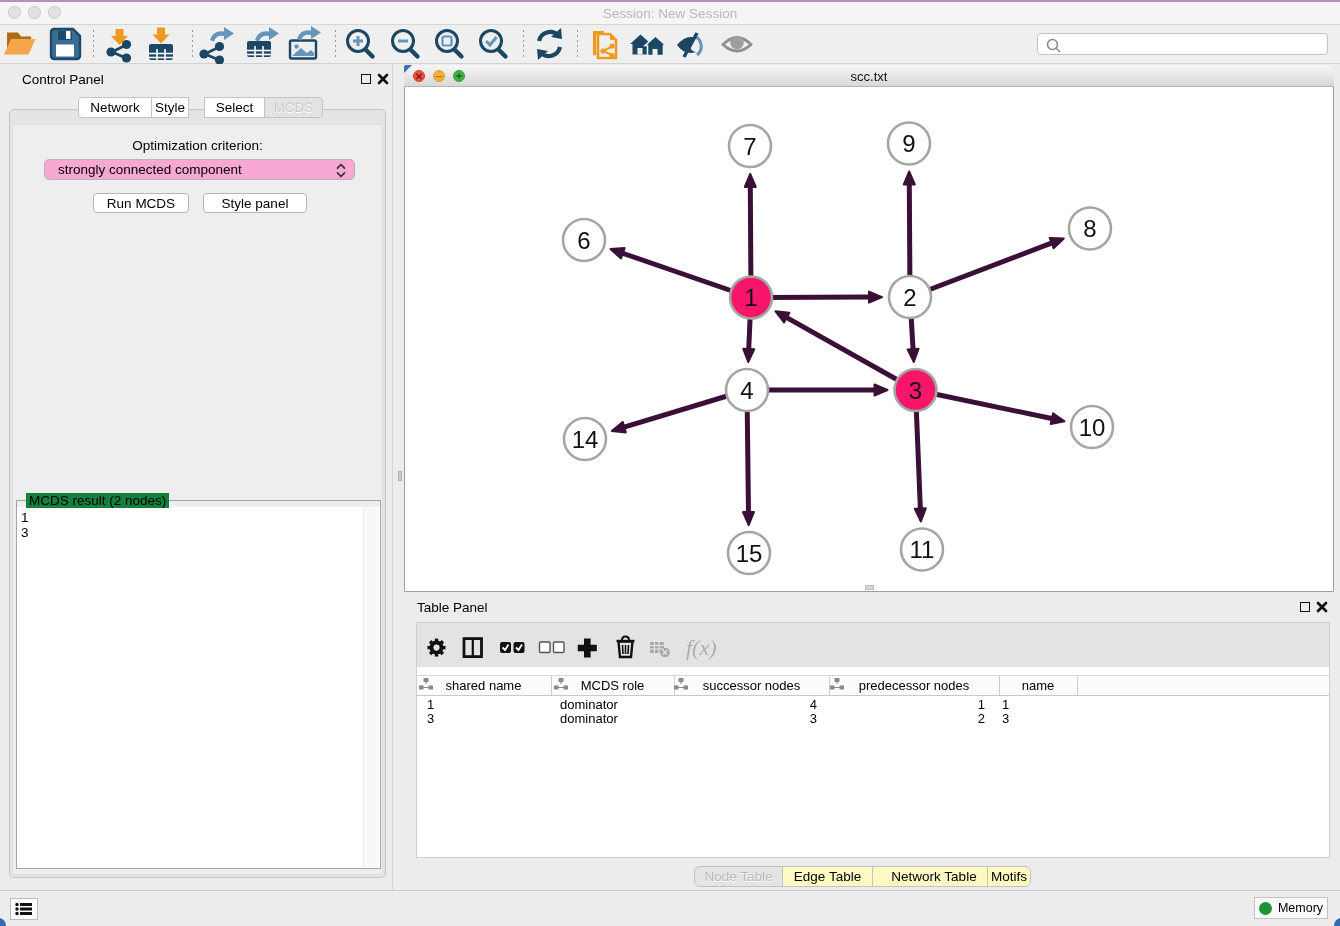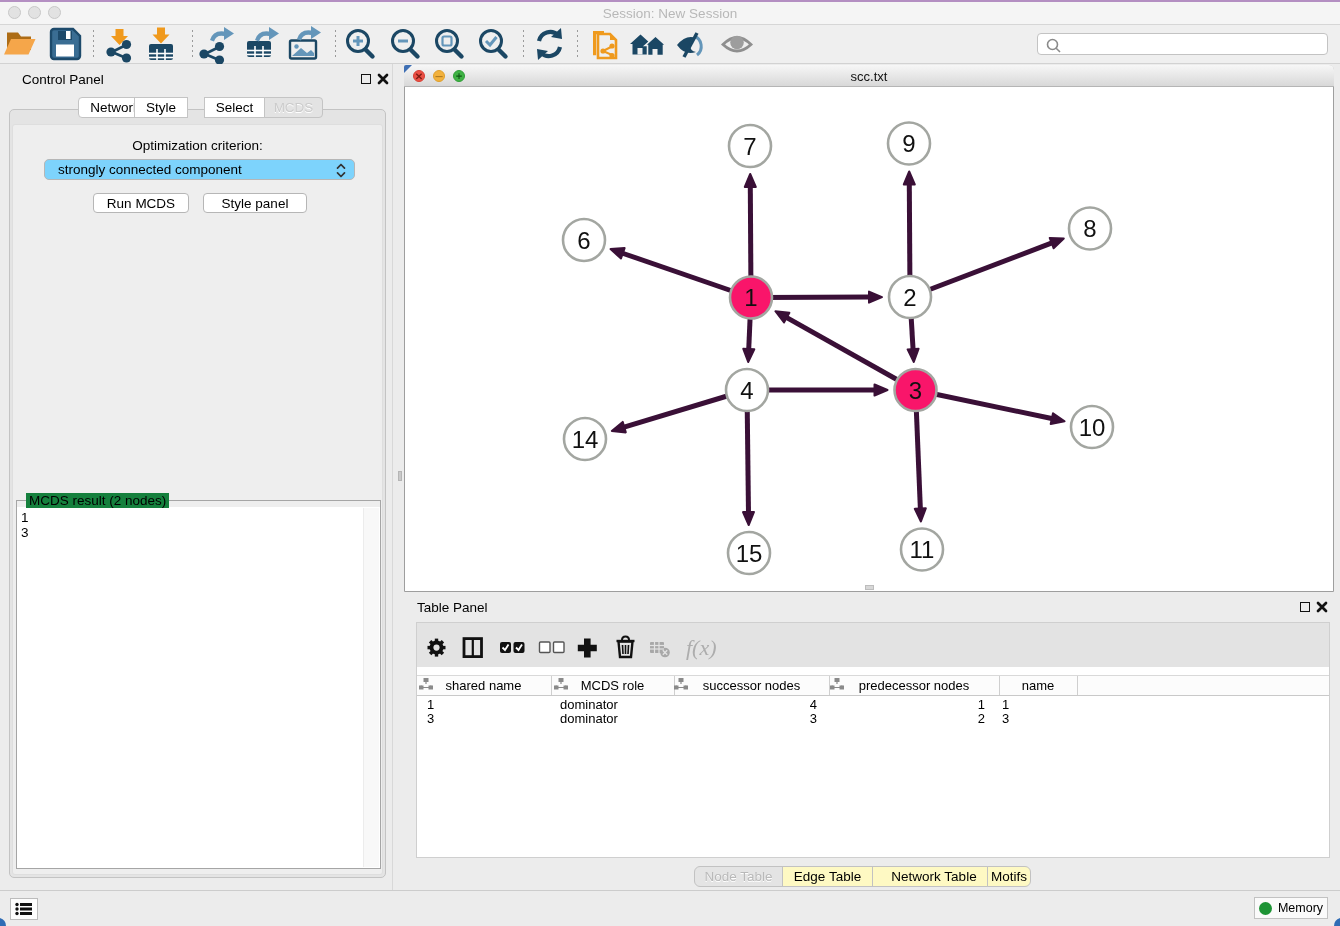--- a/index.html
+++ b/index.html
@@ -13,21 +13,21 @@
 .sep{top:30px;width:1px;height:28px;background-image:linear-gradient(#9a9a9a 34%,rgba(0,0,0,0) 0%);background-size:1px 5px}
 #search{left:1037px;top:33px;width:291px;height:22px;background:#fff;border:1px solid #c3c3c3;border-radius:4px}
 
 #cp-title{left:22px;top:72px;font-size:13.5px;color:#000}
 .flbox{width:10px;height:10px;border:1.5px solid #111}
 #cp-tabpane{left:9px;top:109px;width:377px;height:769px;background:#e4e4e4;border:1px solid #c3c3c3;border-radius:5px}
 #cp-inner{left:12px;top:124px;width:371px;height:751px;background:#eeeeee;border:1px solid #dedede;border-radius:3px}
 .tab{top:97px;height:21px;background:#fff;border:1px solid #c4c4c4;font-size:13.5px;
 display:flex;align-items:center;justify-content:center;color:#000}
 #optlabel{left:9px;top:138px;width:377px;text-align:center;font-size:13.5px}
-#dropdown{left:44px;top:159px;width:311px;height:21px;background:#7dd3fc;border:1px solid #b6b6b6;border-radius:5px;font-size:13.5px;line-height:19px;padding-left:13px}
+#dropdown{left:44px;top:159px;width:311px;height:21px;background:#f9a8d4;border:1px solid #b6b6b6;border-radius:5px;font-size:13.5px;line-height:19px;padding-left:13px}
 .btn{height:20px;background:#fff;border:1px solid #b6b6b6;border-radius:4px;font-size:13.5px;
 display:flex;align-items:center;justify-content:center}
 #fieldset{left:16px;top:500px;width:365px;height:369px;border:1px solid #a5a5a5}
 #fs-white{left:17px;top:507px;width:363px;height:361px;background:#fff}
 #fs-legend{left:26px;top:493px;background:#15803d;font-size:13.5px;padding:0 3px}
 #fs-scroll{left:363px;top:508px;width:16px;height:359px;background:#f8f8f8;border-left:1px solid #ececec}
 #fs-text{left:21px;top:511px;font-size:13.5px;line-height:14.5px;color:#000}
 
 #vsplit{left:392px;top:64px;width:1px;height:826px;background:#d8d8d8}
 
@@ -179,21 +179,21 @@
   </div>
 
 <div class="abs" id="cp-title">Control Panel</div>
 <div class="abs flbox" style="left:361px;top:74px"></div>
 <svg class="abs" style="left:377px;top:73px" width="12" height="12" viewBox="0 0 12 12">
     <path d="M2 2 L10 10 M10 2 L2 10" stroke="#111" stroke-width="2.7" stroke-linecap="round"></path>
   </svg>
 <div class="abs" id="cp-tabpane"></div>
 <div class="abs" id="cp-inner"></div>
 <div class="abs tab" style="left:78px;width:74px;border-radius:4px 0 0 4px">Network</div>
-<div class="abs tab" style="left:134px;width:54px">Style</div>
+<div class="abs tab" style="left:151px;width:38px">Style</div>
 <div class="abs tab" style="left:204px;width:61px">Select</div>
 <div class="abs tab" style="left:264px;width:59px;background:#e3e3e3;color:#cbcbcb;border-radius:0 4px 4px 0;text-shadow:0 1px 0 #fff">MCDS</div>
 <div class="abs" id="optlabel">Optimization criterion:</div>
 <div class="abs" id="dropdown">strongly connected component
 <svg class="abs" style="right:8px;top:3px" width="10" height="15" viewBox="0 0 10 15">
       <path d="M1.5 5.2 L5 1.5 L8.5 5.2 M1.5 9.8 L5 13.5 L8.5 9.8" fill="none" stroke="#333" stroke-width="1.7" stroke-linecap="round" stroke-linejoin="round"></path>
     </svg></div>
 <div class="abs btn" style="left:93px;top:193px;width:96px">Run MCDS</div>
 <div class="abs btn" style="left:203px;top:193px;width:104px">Style panel</div>
 <div class="abs" id="fieldset"></div>

